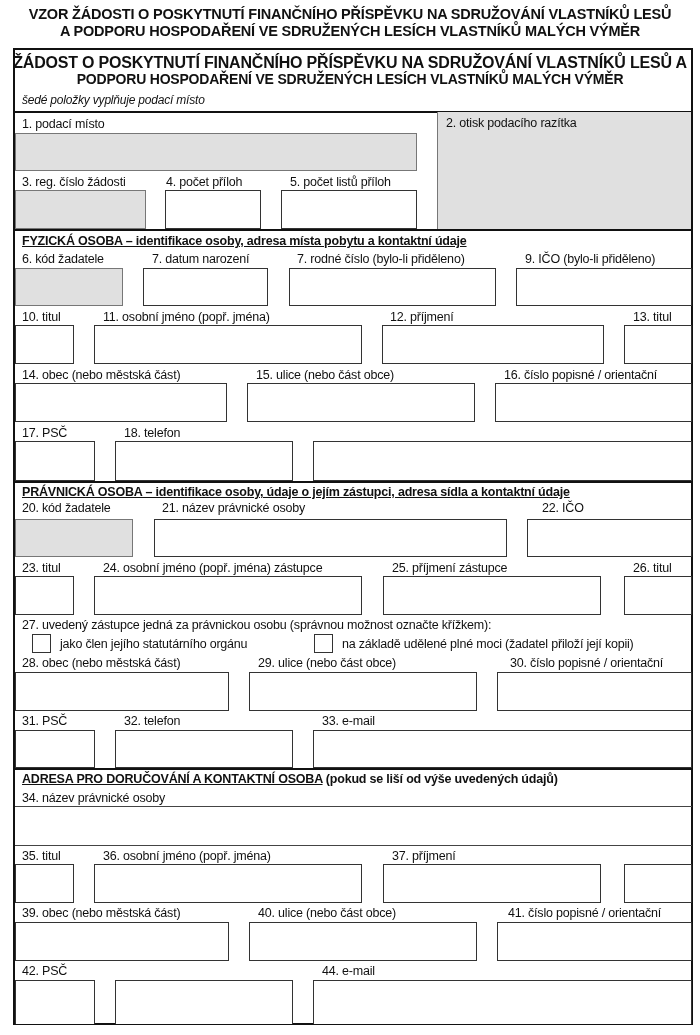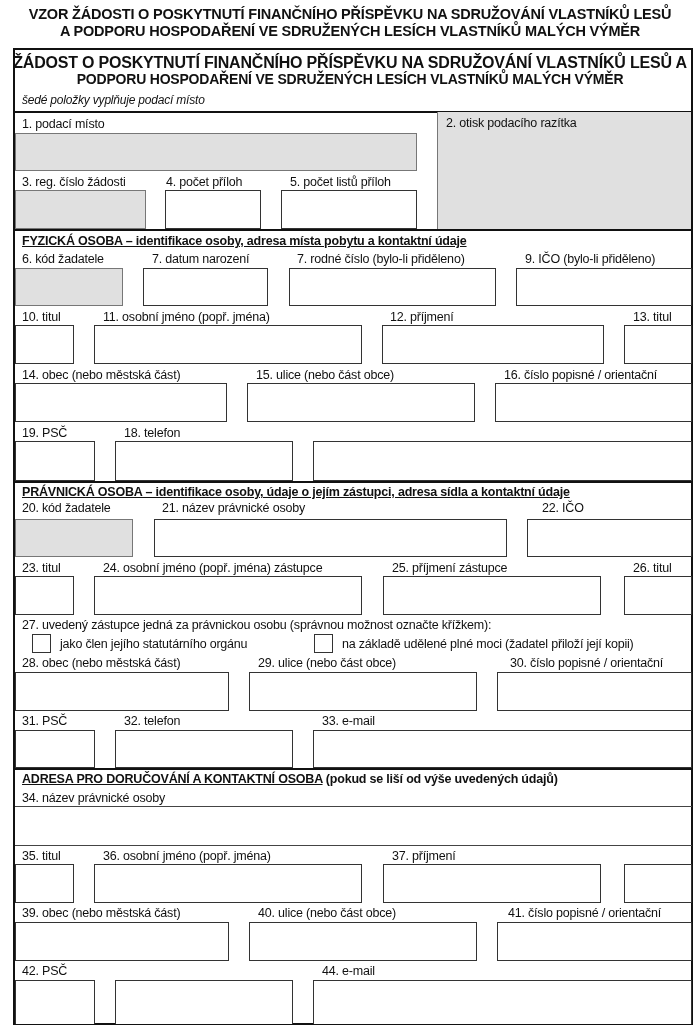--- a/index.html
+++ b/index.html
@@ -66,21 +66,21 @@
 <div class="abs box" style="left:382px; top:325px; width:222px; height:39px;"></div>
 <div class="abs box" style="left:624px; top:325px; width:68px; height:39px;"></div>
 
 <div class="abs lbl" style="left:22px; top:368px;">14. obec (nebo městská část)</div>
 <div class="abs lbl" style="left:256px; top:368px;">15. ulice (nebo část obce)</div>
 <div class="abs lbl" style="left:504px; top:368px;">16. číslo popisné / orientační</div>
 <div class="abs box" style="left:15px; top:383px; width:212px; height:39px;"></div>
 <div class="abs box" style="left:247px; top:383px; width:228px; height:39px;"></div>
 <div class="abs box" style="left:495px; top:383px; width:197px; height:39px;"></div>
 
-<div class="abs lbl" style="left:22px; top:426px;">19. PSČ</div>
+<div class="abs lbl" style="left:22px; top:426px;">17. PSČ</div>
 <div class="abs lbl" style="left:124px; top:426px;">18. telefon</div>
 <div class="abs lbl" style="left:322px; top:444px;margin-left:24px;">19. e-mail</div>
 <div class="abs box" style="left:15px; top:441px; width:80px; height:40px;"></div>
 <div class="abs box" style="left:115px; top:441px; width:178px; height:40px;"></div>
 <div class="abs box" style="left:313px; top:441px; width:379px; height:40px;"></div>
 
 <div class="abs hline" style="left:13px; top:481px; width:680px;"></div>
 
 <div class="abs sec" style="left:22px; top:485px;"><u>PRÁVNICKÁ OSOBA – identifikace osoby, údaje o jejím zástupci, adresa sídla a kontaktní údaje</u></div>
 <div class="abs lbl" style="left:22px; top:501px;">20. kód žadatele</div>

